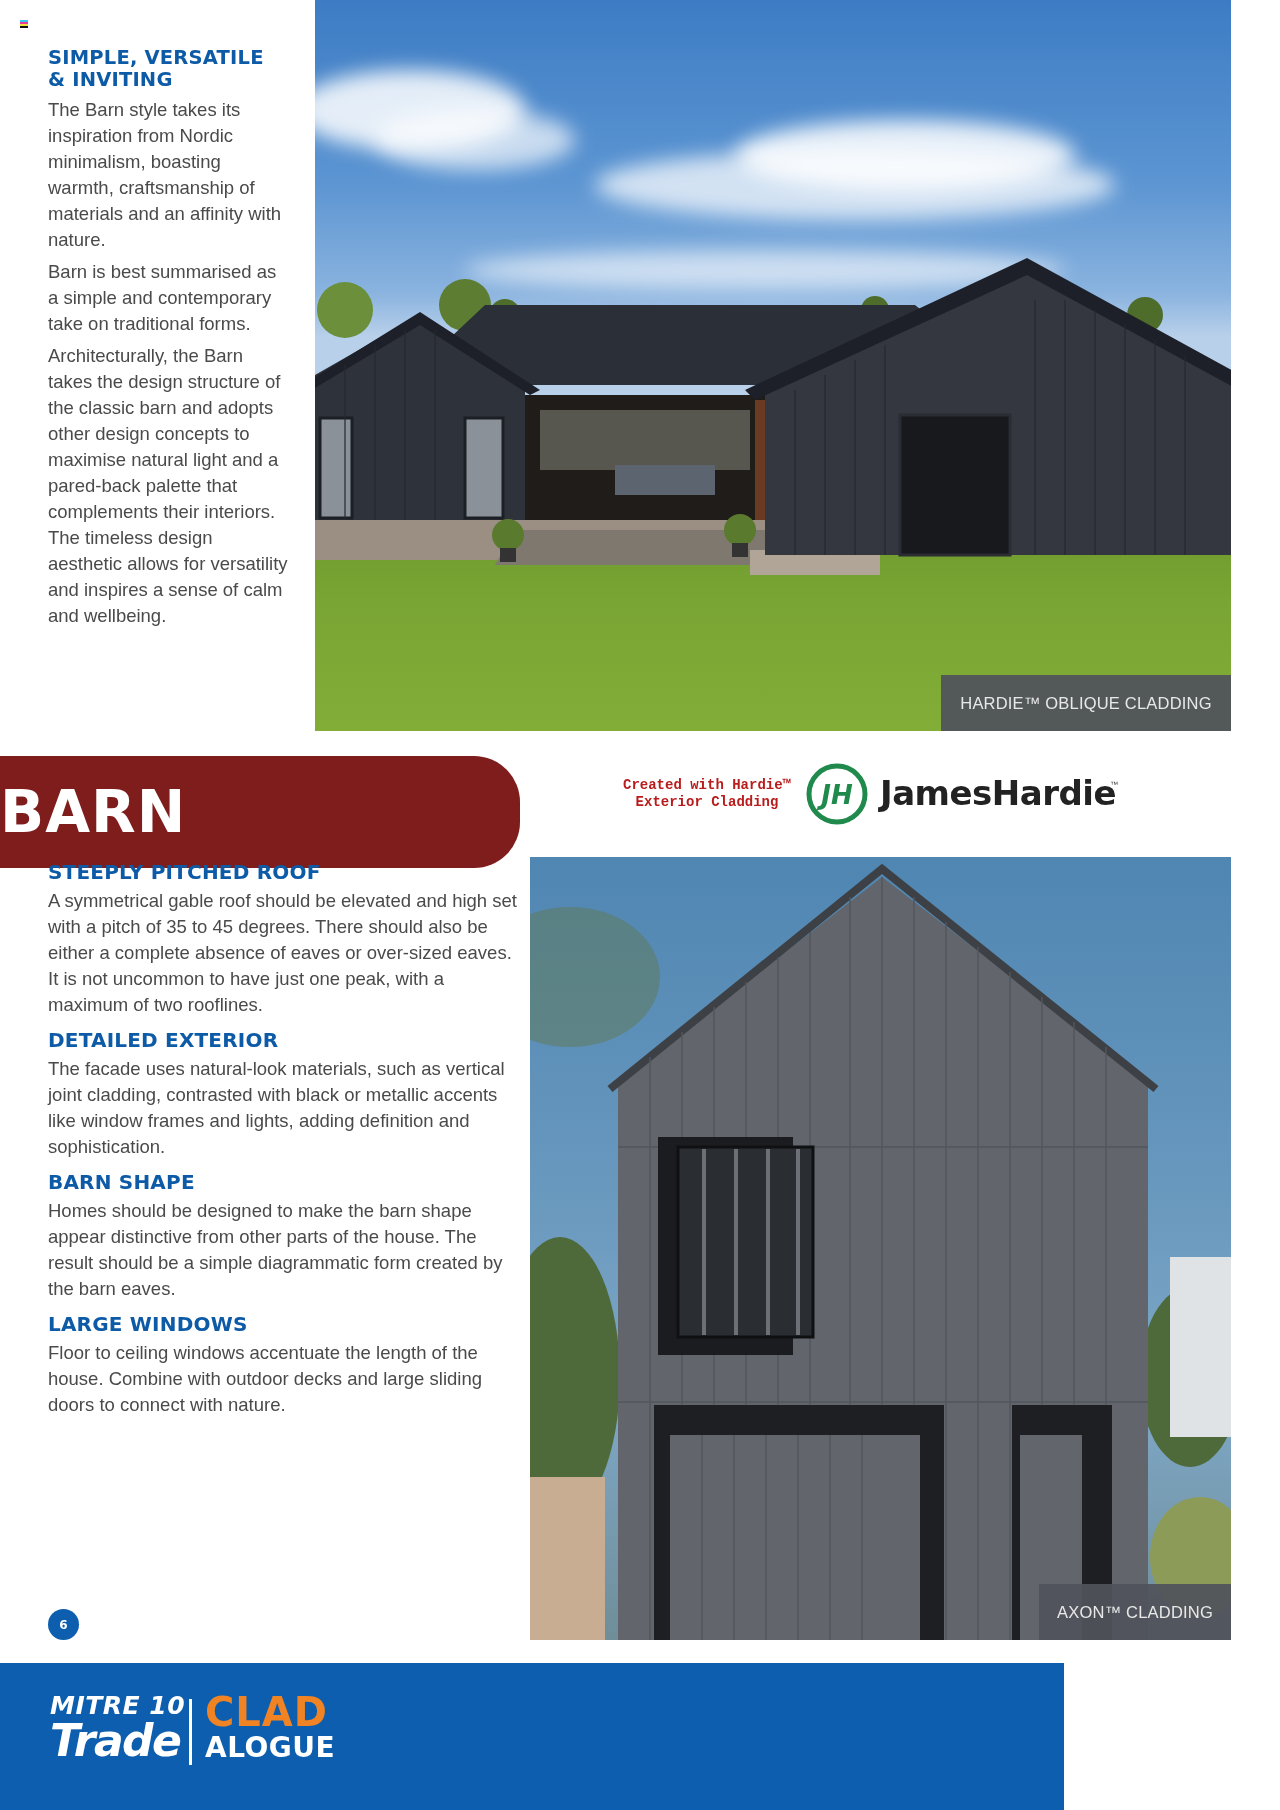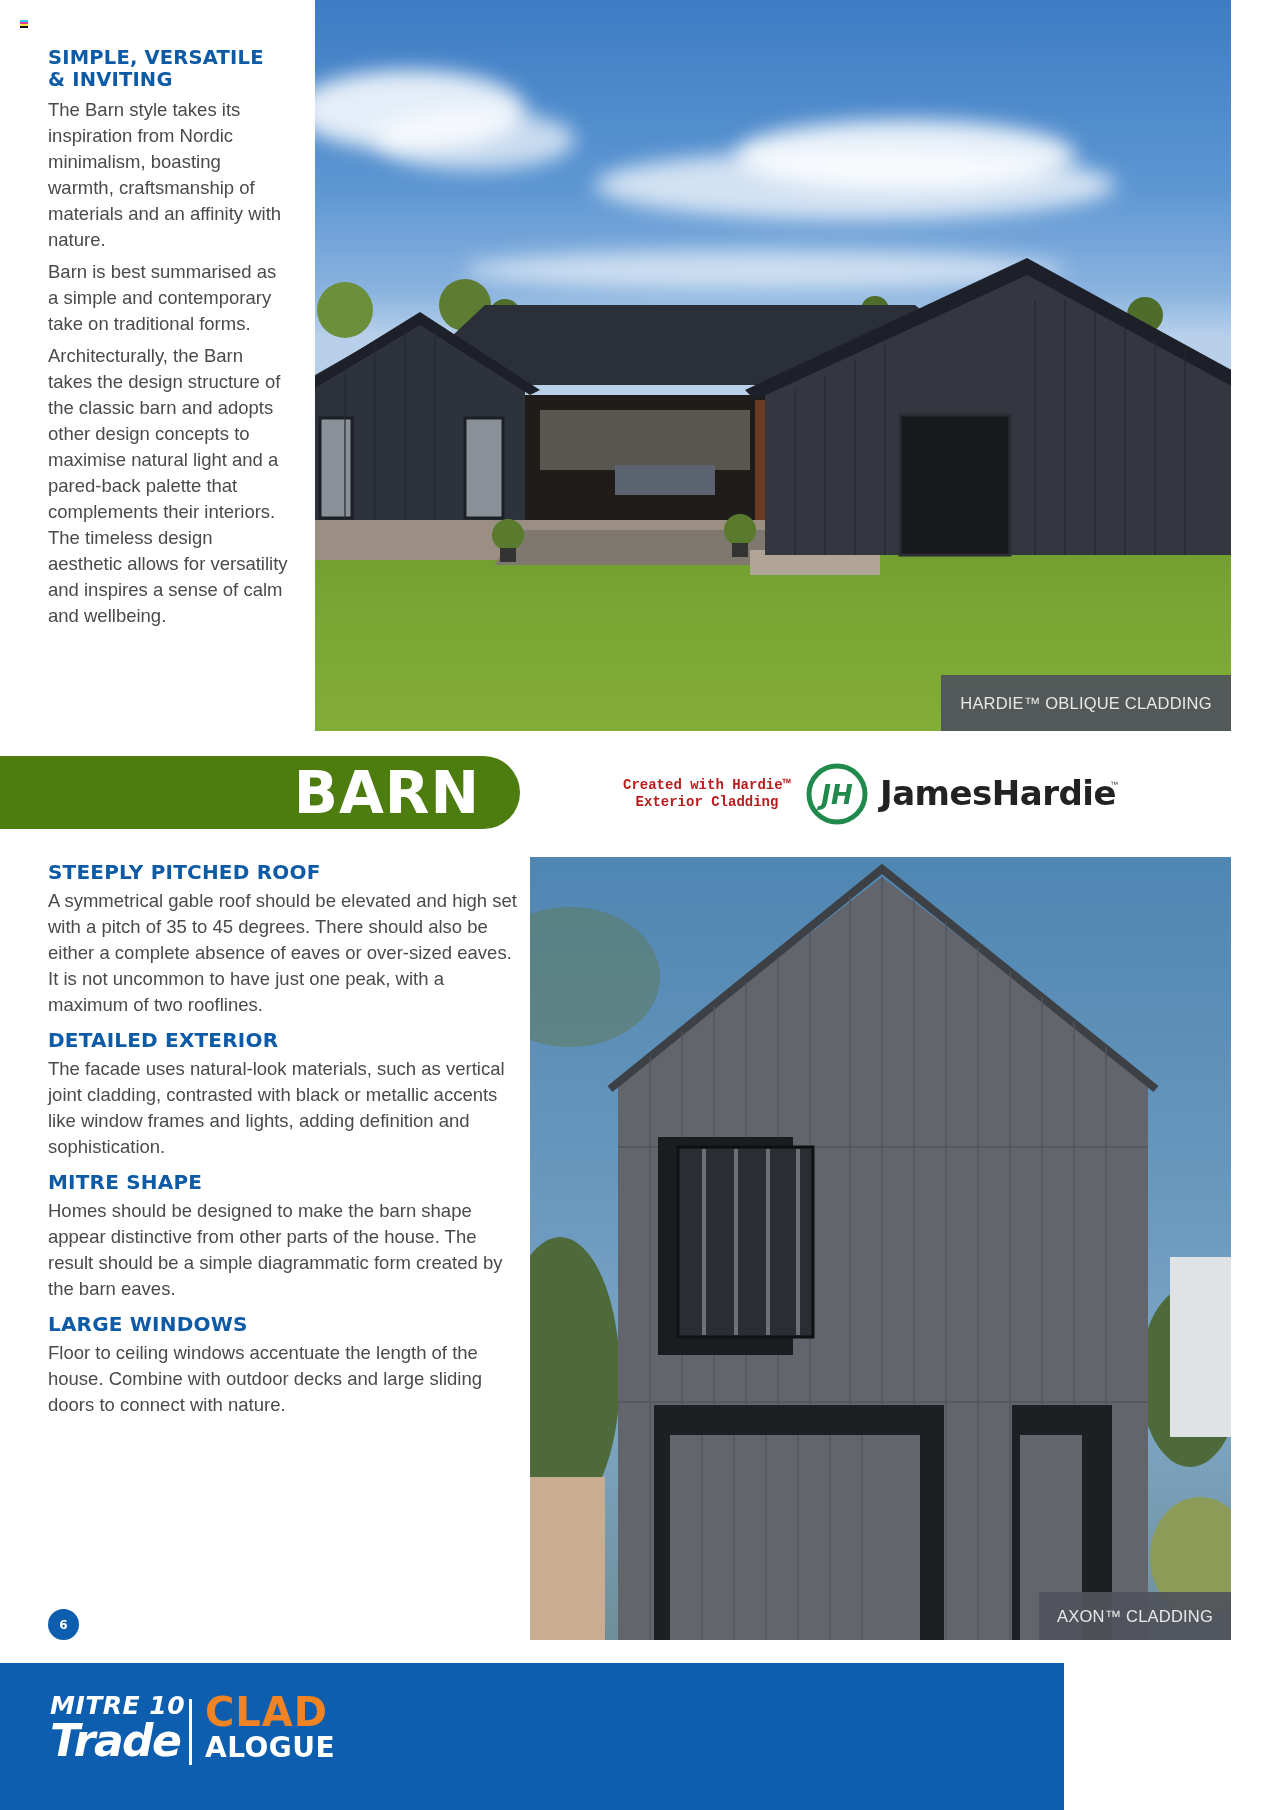--- a/index.html
+++ b/index.html
@@ -23,39 +23,39 @@
   .cloud { position: absolute; background: rgba(255,255,255,0.85); border-radius: 50%; filter: blur(10px); }
   .grass { position: absolute; left: 0; right: 0; bottom: 0; height: 215px;
     background: linear-gradient(to bottom, #6c9a2c 0%, #79a534 40%, #82ad37 100%); }
   .house1 { position: absolute; left: 0; top: 0; width: 916px; height: 731px; }
 
   .caption { position: absolute; background: rgba(80,83,90,0.93); color: #e8e8e8;
     font-family: "Liberation Sans", sans-serif; font-size: 16.5px; letter-spacing: 0.2px; display: flex; align-items: center; justify-content: center; }
   .caption1 { right: 0; bottom: 0; width: 290px; height: 56px; }
 
   
-  .banner { position: absolute; left: 0; top: 756px; width: 520px; height: 73px; background: #4d7c0f;
-    border-radius: 0 46px 46px 0; display:flex; align-items:center; justify-content:flex-end; padding-right: 40px; }
+  .banner { position: absolute; left: 0; top: 756px; width: 520px; height: 112px; background: #7f1d1d;
+    border-radius: 0 46px 46px 0; display:flex; align-items:center; justify-content:flex-start; padding-right: 40px; }
   .banner-title { color: #ffffff; font-family: "DejaVu Sans", sans-serif; font-weight: 700; font-size: 58px; letter-spacing: 1px; }
 
   .created { position: absolute; left: 612px; top: 777px; width: 190px; text-align: center; color: #b91c1c;
     font-family: Liberation Mono, monospace; font-weight: 700; font-size: 14px; line-height: 17px; }
   .jh-logo { position: absolute; left: 806px; top: 763px; width: 62px; height: 62px; }
   .jh-word { position: absolute; left: 880px; top: 773px; color: #222; font-family: "DejaVu Sans", sans-serif; font-weight: 700; font-size: 34px; letter-spacing: -0.5px; }
   .jh-tm { position: absolute; left: 1110px; top: 780px; color: #444; font-size: 8px; font-family: "Liberation Sans", sans-serif; }
 
   
   .features { position: absolute; left: 48px; top: 860px; width: 470px; }
   .feature .heading { font-size: 20px; line-height: 24px; margin-bottom: 4px; }
   .feature p { font-size: 18.5px; line-height: 26px; margin-bottom: 10px; }
 
   
   .photo2 { position: absolute; left: 530px; top: 857px; width: 701px; height: 783px; overflow: hidden;
     background: linear-gradient(to bottom, #4f86b2 0%, #6797bd 40%, #7ea7c6 70%, #6f8e99 100%); }
-  .caption2 { right: 0; bottom: 0; width: 192px; height: 48px; margin-top: 44px; }
+  .caption2 { right: 0; bottom: 0; width: 192px; height: 56px; margin-top: 44px; }
 
   .page-num { position: absolute; left: 48px; top: 1609px; width: 31px; height: 31px; border-radius: 50%; background: #0d5eae;
     color: #fff; font-size: 12px; font-weight: 700; display:flex; align-items:center; justify-content:center; font-family: "DejaVu Sans", sans-serif; }
 
   
   .footer { position: absolute; left: 0; top: 1663px; width: 1064px; height: 147px; background: #0d5eae; }
   .mitre { position: absolute; left: 50px; top: 30px; color: #fff; font-family: "DejaVu Sans", sans-serif; font-weight: 700; font-style: italic; }
   .mitre .l1 { font-size: 25px; line-height: 26px; letter-spacing: 0.5px; }
   .mitre .l2 { font-size: 44px; line-height: 44px; letter-spacing: -1.5px; }
   .divider { position: absolute; left: 189px; top: 36px; width: 3px; height: 66px; background: #fff; }
@@ -162,21 +162,21 @@
 <section class="features">
   <div class="feature">
     <h3 class="heading">STEEPLY PITCHED ROOF</h3>
     <p class="body-text">A symmetrical gable roof should be elevated and high set with a pitch of 35 to 45 degrees. There should also be either a complete absence of eaves or over-sized eaves. It is not uncommon to have just one peak, with a maximum of two rooflines.</p>
   </div>
   <div class="feature">
     <h3 class="heading">DETAILED EXTERIOR</h3>
     <p class="body-text">The facade uses natural-look materials, such as vertical joint cladding, contrasted with black or metallic accents like window frames and lights, adding definition and sophistication.</p>
   </div>
   <div class="feature">
-    <h3 class="heading">MITRE SHAPE</h3>
+    <h3 class="heading">BARN SHAPE</h3>
     <p class="body-text">Homes should be designed to make the barn shape appear distinctive from other parts of the house. The result should be a simple diagrammatic form created by the barn eaves.</p>
   </div>
   <div class="feature">
     <h3 class="heading">LARGE WINDOWS</h3>
     <p class="body-text">Floor to ceiling windows accentuate the length of the house. Combine with outdoor decks and large sliding doors to connect with nature.</p>
   </div>
 </section>
 
 <div class="photo2">
   <svg viewBox="0 0 701 783" width="701" height="783">

